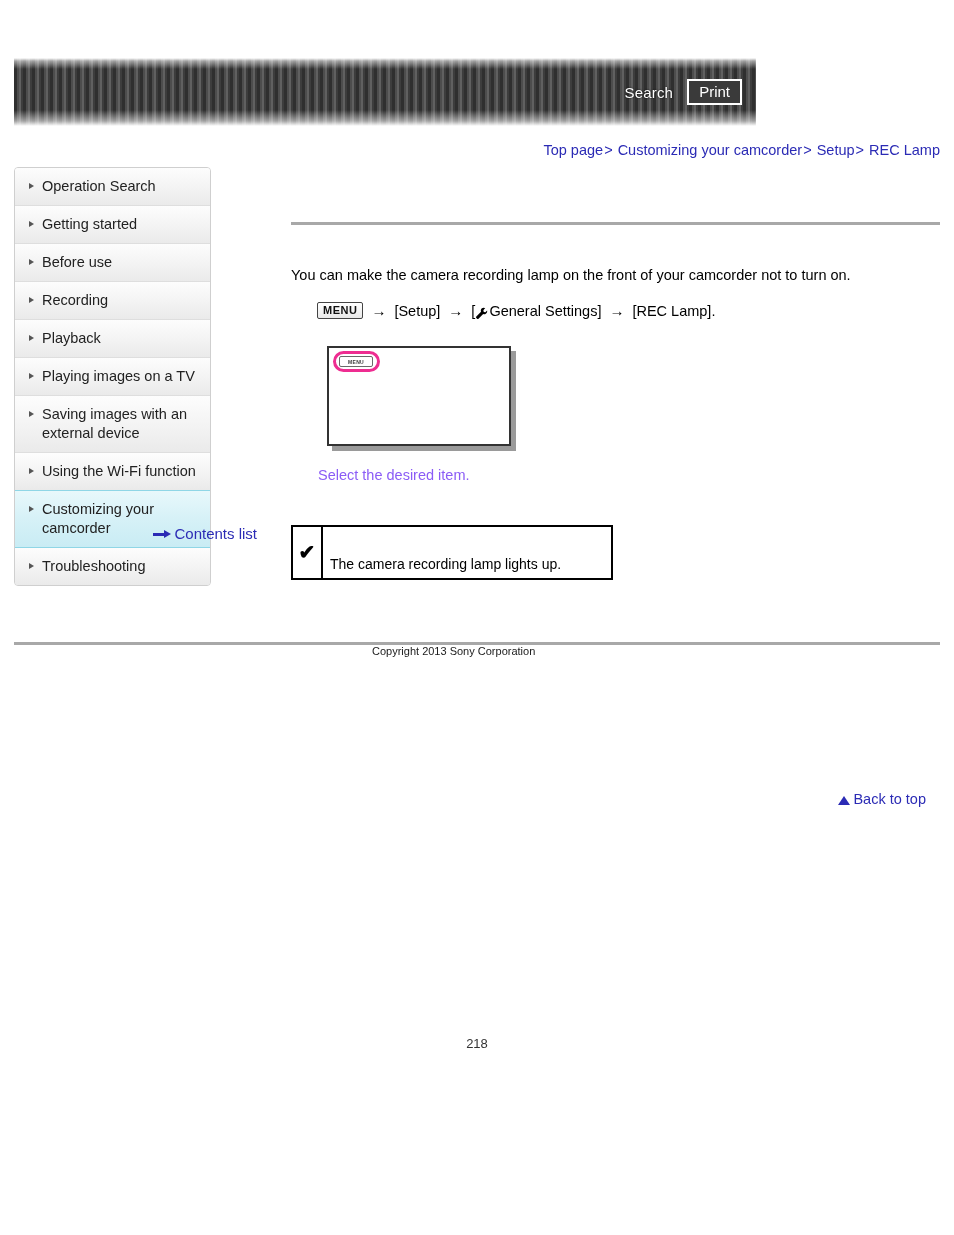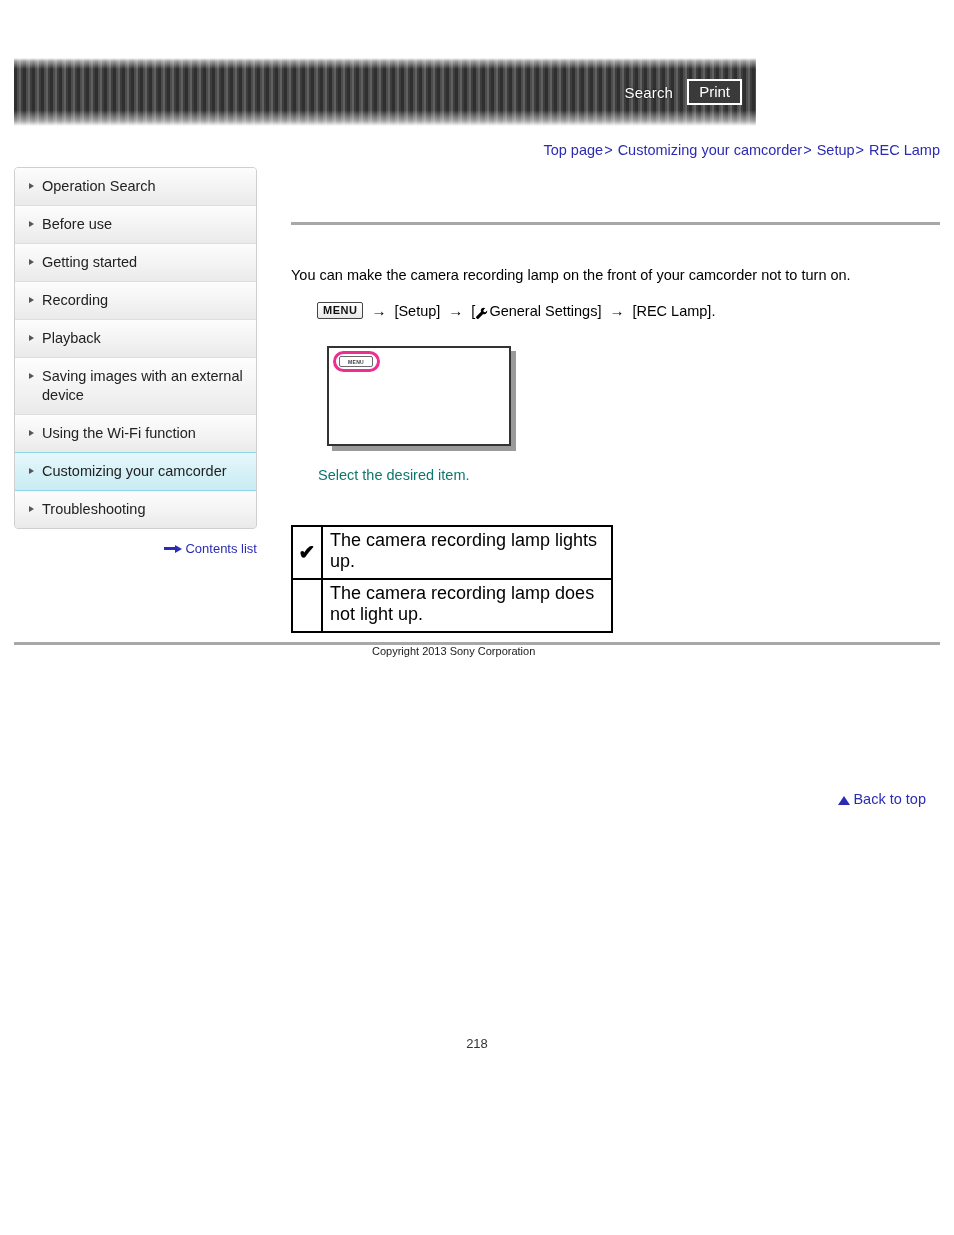--- a/index.html
+++ b/index.html
@@ -82,21 +82,21 @@
   #breadcrumb .sep {
     color: #2b2bb5;
     padding: 0 1px;
   }
 
   
   #sidebar {
     position: absolute;
     left: 14px;
     top: 167px;
-    width: 243px;
+    width: 197px;
     border: 1px solid #cfcfcf;
     border-radius: 4px;
     background: #fbfbfb;
     box-sizing: border-box;
     overflow: hidden;
   }
   .nav-item {
     position: relative;
     display: block;
     padding: 9px 10px 9px 27px;
@@ -121,24 +121,24 @@
   .nav-item.active {
     background: linear-gradient(to bottom, #e8f8fb 0%, #d6f1f7 50%, #c9ecf4 100%);
     border-top: 1px solid #8fd6e6;
     border-bottom: 1px solid #8fd6e6;
     margin-top: -1px;
   }
 
   #contents-list-row {
     position: absolute;
     left: 14px;
-    top: 541px;
+    top: 525px;
     width: 243px;
     text-align: right;
-    font-size: 13px;
+    font-size: 15px;
   }
   #contents-list-link {
     color: #2b2bb5;
     text-decoration: none;
   }
   .arrow-right-icon {
     display: inline-block;
     vertical-align: middle;
     position: relative;
     width: 18px;
@@ -254,36 +254,36 @@
     text-align: center;
     line-height: 10px;
     letter-spacing: 0.3px;
     overflow: hidden;
   }
 
   #select-text {
     margin-top: 21px;
     margin-left: 27px;
     font-size: 14.5px;
-    color: #0f766e;
+    color: #8b5cf6;
   }
 
   
   #options-table {
     margin-top: 42px;
     margin-left: 0px;
     border-collapse: collapse;
     border: 2px solid #000000;
     width: 322px;
     table-layout: fixed;
   }
   #options-table td {
     border: 2px solid #000000;
     height: 45px;
-    font-size: 18px;
+    font-size: 14px;
     color: #000000;
     padding: 0 4px 0 7px;
     vertical-align: bottom;
     padding-bottom: 6px;
   }
   #options-table td.check-cell {
     width: 28px;
     text-align: center;
     padding: 0;
     vertical-align: middle;
@@ -353,33 +353,37 @@
   <a href="#">REC Lamp</a>
 </div>
 
 <nav id="sidebar">
   <a class="nav-item" href="#">
     <span class="tri"></span>
     <span>Operation Search</span>
   </a>
   <a class="nav-item" href="#">
     <span class="tri"></span>
+    <span>Getting started</span>
+  </a>
+  <a class="nav-item" href="#">
+    <span class="tri"></span>
     <span>Before use</span>
   </a>
   <a class="nav-item" href="#">
     <span class="tri"></span>
-    <span>Getting started</span>
-  </a>
-  <a class="nav-item" href="#">
-    <span class="tri"></span>
     <span>Recording</span>
   </a>
   <a class="nav-item" href="#">
     <span class="tri"></span>
     <span>Playback</span>
+  </a>
+  <a class="nav-item" href="#">
+    <span class="tri"></span>
+    <span>Playing images on a TV</span>
   </a>
   <a class="nav-item" href="#">
     <span class="tri"></span>
     <span>Saving images with an external device</span>
   </a>
   <a class="nav-item" href="#">
     <span class="tri"></span>
     <span>Using the Wi-Fi function</span>
   </a>
   <a class="nav-item active" href="#">
@@ -424,24 +428,20 @@
   </div>
 
   <p id="select-text">Select the desired item.</p>
 
   <table id="options-table">
     <tbody>
       <tr>
         <td class="check-cell">✔</td>
         <td>The camera recording lamp lights up.</td>
       </tr>
-      <tr>
-        <td class="check-cell"></td>
-        <td>The camera recording lamp does not light up.</td>
-      </tr>
     </tbody>
   </table>
 
   <div id="back-to-top-row">
     <a id="back-to-top-link" href="#"><span class="arrow-up-icon"></span><span>Back to top</span></a>
   </div>
 
 </main>
 
 <div id="footer-rule"></div>

